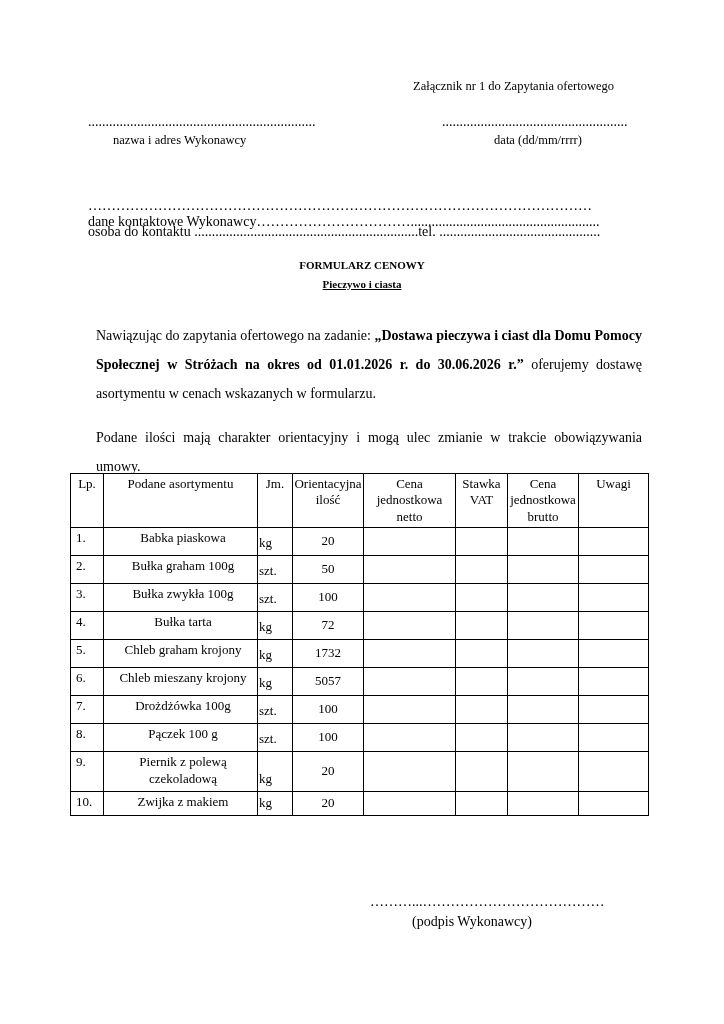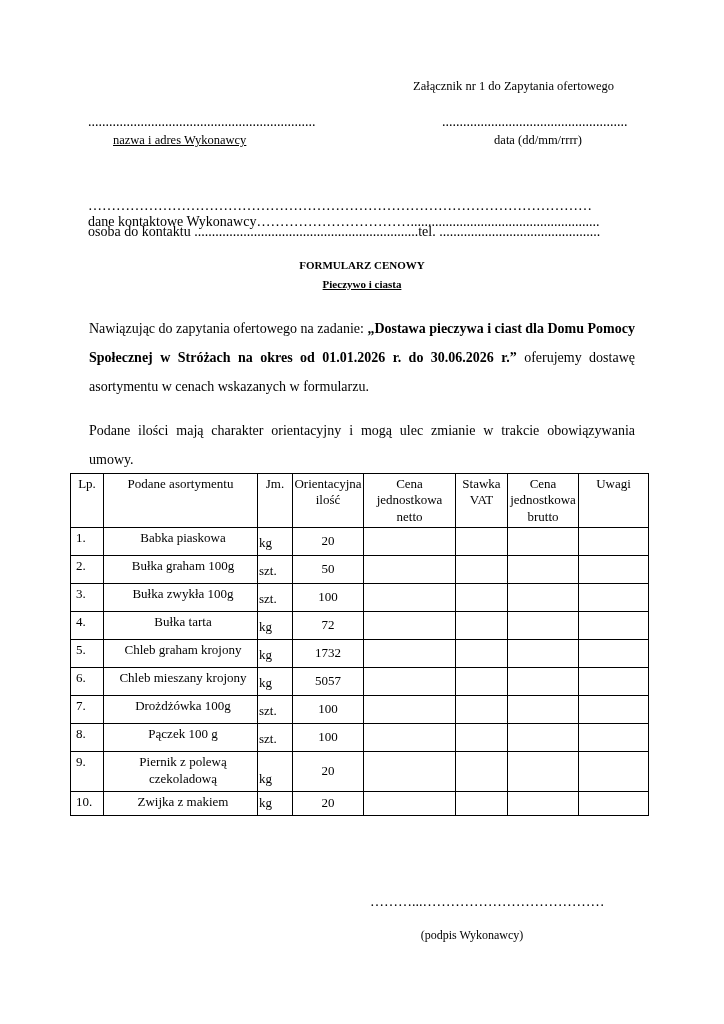--- a/index.html
+++ b/index.html
@@ -22,21 +22,21 @@
     position: absolute;
     top: 112px; left: 88px; width: 546px;
     display: flex;
     justify-content: space-between;
   }
   .name-field { width: 240px; }
   .date-field { width: 192px; }
   .dots { white-space: nowrap; overflow: hidden; display: block; font-size: 14px; }
   span.dots { display: inline; }
   .field-label { font-size: 12.5px; margin-top: 3px; }
-  .name-field .field-label { padding-left: 25px; text-decoration: underline; }
+  .name-field .field-label { padding-left: 25px; }
   .date-field .field-label { text-align: center; }
   .line {
     position: absolute;
     left: 88px; width: 546px;
     font-size: 14px;
     white-space: nowrap;
     overflow: hidden;
   }
   .contact-line1 { top: 170px; margin-top: 44px; }
   .contact-line2 { top: 198px; }
@@ -46,21 +46,21 @@
     left: 0; width: 724px;
     text-align: center;
     font-weight: bold;
     font-size: 11px;
   }
   .doc-title { top: 259px; }
   .doc-subtitle { top: 278px; text-decoration: underline; }
   .para {
     position: absolute;
     left: 88px; width: 546px;
-    margin: 1px;
+    margin: 8px;
     font-size: 14px;
     line-height: 29px;
     text-align: justify;
   }
   .intro { top: 313px; }
   .note  { top: 415px; }
   table.price {
     position: absolute;
     top: 473px; left: 70px;
     width: 578px;
@@ -87,22 +87,22 @@
   td.c-qty  { vertical-align: middle; text-align: center; }
   td.c-blank { background: #ffffff; }
   .signature {
     position: absolute;
     top: 894px; left: 370px; width: 238px;
     font-size: 14px;
   }
   .sig-label {
     text-align: center;
     padding-right: 34px;
-    font-size: 12px;
-    margin-top: 18px;
+    font-size: 14px;
+    margin-top: 4px;
   }
 </style>
 </head>
 <body>
 
 <div class="page">
 
   <div class="attachment">Załącznik nr 1 do Zapytania ofertowego</div>
 
   <div class="fields-row">

